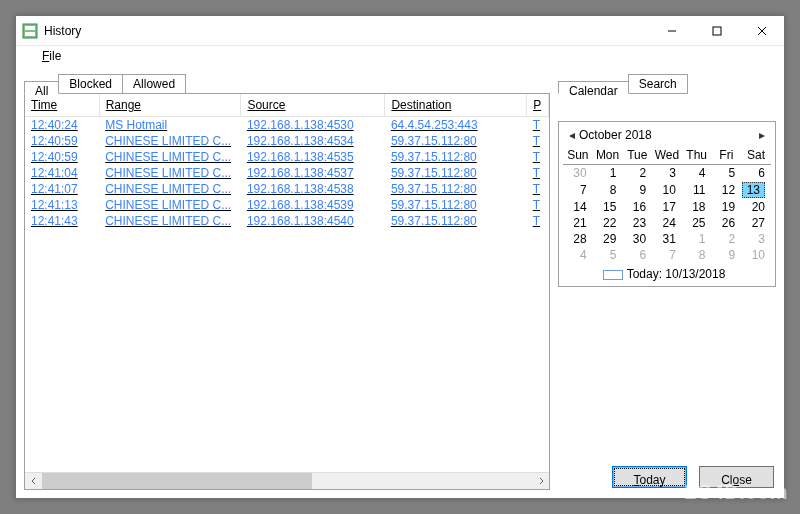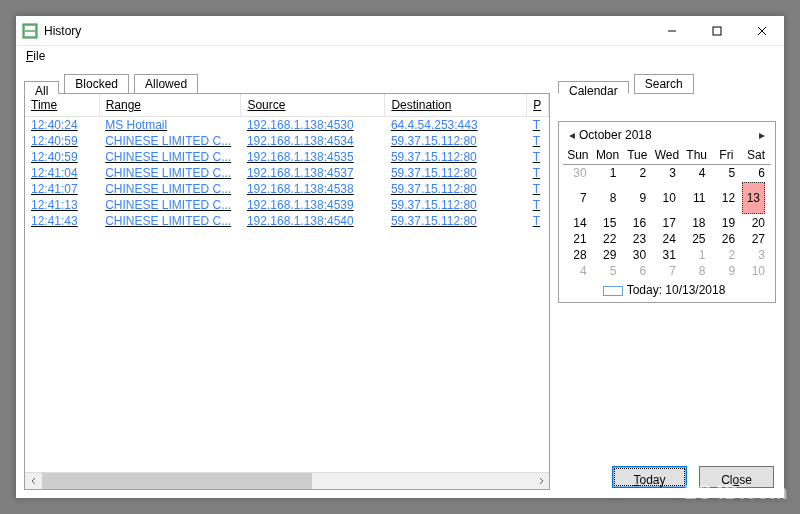--- a/index.html
+++ b/index.html
@@ -14,37 +14,37 @@
 
   
   .titlebar { height:30px; display:flex; align-items:center; border-bottom:1px solid #eaeaea; }
   .app-icon { width:16px; height:16px; margin:0 6px; display:inline-block; }
   .title-text { flex:1; font-size:12px; }
   .win-controls { display:flex; height:100%; }
   .win-btn { width:45px; display:flex; align-items:center; justify-content:center; color:#333; }
   .win-btn svg { width:10px; height:10px; }
 
   
-  .menubar { height:20px; display:flex; align-items:center; padding-left:4px; }
+  .menubar { height:20px; display:flex; align-items:center; padding-left:20px; }
   .menu-item { padding:2px 6px; }
   .menu-item span { text-decoration:underline; text-underline-offset:1px; }
   .menu-item .rest { text-decoration:none; }
 
   
   .content { flex:1; display:flex; padding:6px 8px 8px 8px; gap:8px; min-height:0; }
 
   
   .left-panel { flex:1; display:flex; flex-direction:column; min-width:0; }
   .tabstrip { display:flex; height:22px; }
   .tab {
     padding:2px 10px 0 10px; border:1px solid #a0a0a0; background:#fff;
     margin-right:-1px; font-size:12px; position:relative;
   }
   .tab.active { border-bottom:1px solid #fff; z-index:2;margin-top:9px; }
-  .tab.inactive { background:#fff; border-bottom:1px solid #a0a0a0; top:2px; height:20px;margin-left:6px; }
+  .tab.inactive { background:#fff; border-bottom:1px solid #a0a0a0; top:2px; height:20px; }
   .tabpage {
     flex:1; border:1px solid #a0a0a0; margin-top:-1px; display:flex; flex-direction:column;
     min-height:0;
     text-decoration:underline;
   }
 
   table.list { width:100%; border-collapse:collapse; table-layout:fixed; }
   table.list th {
     text-align:left; font-weight:normal; padding:4px 6px; background:#fff;
     border-right:1px solid #e4e4e4; border-bottom:1px solid #e4e4e4;
@@ -75,21 +75,21 @@
 
   .calendar { font-size:12px; }
   .cal-header { display:flex; align-items:center; padding:2px 2px 4px 2px; }
   .cal-nav { width:14px; text-align:center; color:#333; }
   .cal-title { flex:1; text-align:left; }
   .cal-grid { width:100%; border-collapse:collapse; }
   .cal-grid th { font-weight:normal; padding:2px 0; width:14.28%; border-bottom:1px solid #999; }
   .cal-grid td { text-align:right; padding:1px 6px 1px 0; width:14.28%; }
   .cal-grid td.dim { color:#aaa; }
   .cal-grid td.selected span {
-    display:inline-block; padding:8px 4px; border:1px dotted #333; background:#fca5a5;
+    display:inline-block; padding:0 4px; border:1px dotted #333; background:#7dd3fc;
   }
   .cal-today-row td { text-align:center; padding-top:4px; }
   .cal-today-mark { display:inline-block; width:20px; height:10px; border:1px solid #6aa0da; margin-right:4px; vertical-align:middle; }
 
   
   .button-row { margin-top:auto; display:flex; justify-content:flex-end; gap:12px; padding:6px 2px 2px 2px; }
   .btn {
     min-width:75px; height:22px; border:1px solid #707070; background:#e1e1e1;
     font-size:12px; display:flex; align-items:flex-end; justify-content:center;
   }

